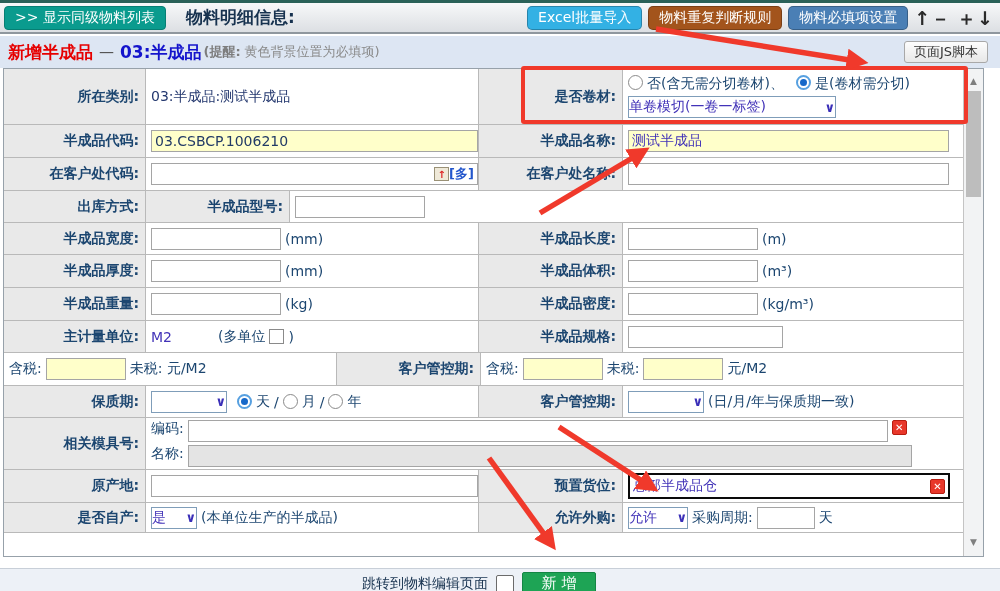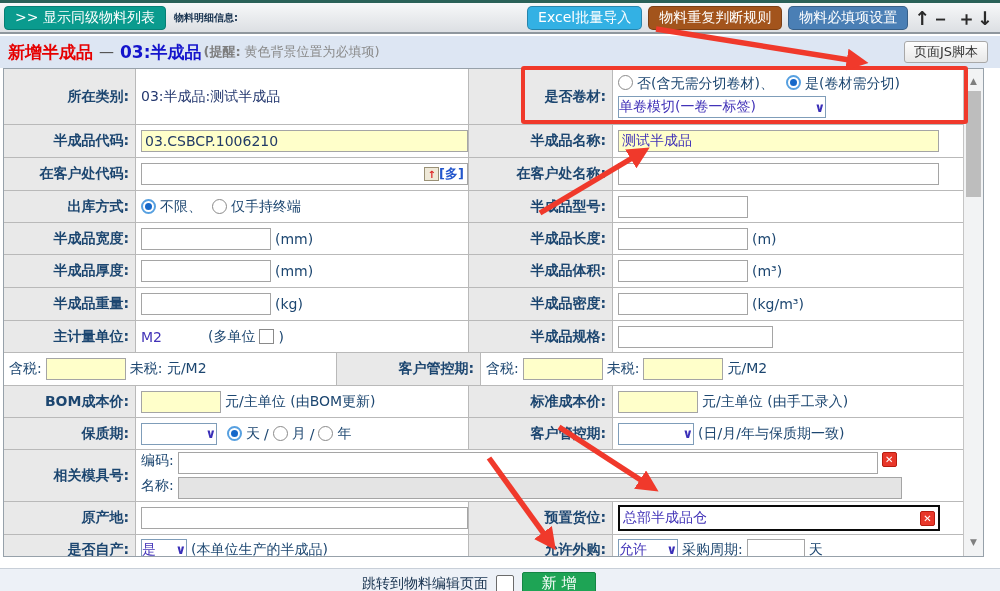--- a/index.html
+++ b/index.html
@@ -4,24 +4,24 @@
 <style>
   * { margin:0; padding:0; box-sizing:border-box; }
   html,body { background:#fff; }
   body { font-family:"DejaVu Sans","Liberation Sans",sans-serif; }
   .page { position:relative; width:1000px; height:591px; background:#fff; overflow:hidden; outline:1px solid #b8c0c8; }
 
   
   .topstrip { position:absolute; left:0; top:0; width:1000px; height:3px; background:#2a6158; }
   .toolbar { position:absolute; left:0; top:3px; width:1000px; height:31px;
              background:linear-gradient(#f7f8f9,#dcdfe3); border-bottom:2px solid #8f979e;
-             display:flex; align-items:center; }
+             display:flex; align-items:center;gap:12px; }
   .btn-teal { margin-left:4px; height:24px; padding:0 10px; background:#0a9b8e; color:#fff;
               border:1px solid #067f74; border-radius:4px; font-size:14px; font-family:inherit; }
-  .tb-label { margin-left:8px; font-size:10px; font-weight:bold; color:#17324f; }
+  .tb-label { margin-left:8px; font-size:17px; font-weight:bold; color:#17324f; }
   .tb-right { position:absolute; right:6px; top:3px; display:flex; gap:6px; }
   .btn-pill { height:24px; padding:0 10px; border-radius:5px; color:#fff; font-size:14px; font-family:inherit; border:1px solid rgba(0,0,0,.25); }
   .btn-excel { background:#33b1e4; }
   .btn-setting { background:#4a7fb5; }
   .btn-rule { background:#a3541c; }
   .tb-icons { font-size:19px; font-weight:bold; color:#2a2a2a; letter-spacing:1px; }
 
   
   .pagehead { position:absolute; left:0; top:36px; width:1000px; height:32px; background:#dde6f3;
               display:flex; align-items:center; }
@@ -33,21 +33,21 @@
   .btn-js { position:absolute; right:12px; top:5px; height:22px; padding:0 9px;
             background:linear-gradient(#fdfdfd,#e7e7e7); border:1px solid #a8a8a8; border-radius:3px;
             font-size:13px; color:#333; font-family:inherit; }
 
   
   .form-table { position:absolute; left:3px; top:68px; width:981px; height:489px;
                 border:1px solid #97a1aa; background:#fff; overflow:hidden; }
   .rows-wrap { position:absolute; left:0; top:0; width:959px; height:489px; overflow:hidden; }
   .row { display:flex; border-bottom:1px solid #b9b9b9; background:#fff; }
   .cell { border-right:1px solid #b9b9b9; display:flex; align-items:center; overflow:hidden; }
-  .lab { width:132px; background:#e9e9e9; justify-content:flex-end; padding-right:6px;
+  .lab { width:142px; background:#e9e9e9; justify-content:flex-end; padding-right:6px;
          color:#1c4670; font-weight:bold; font-size:14px; text-align:right; }
   .val { padding-left:5px; color:#1c4670; font-size:14px; gap:4px; }
   .lval { width:333px; }
   .rlab { width:144px; }
   .rval { flex:1; border-right:none; }
   .inp { height:22px; border:1px solid #a5a5a5; background:#fff; display:flex; align-items:center;
          padding:0 3px; font-size:14px; color:#4233b8; }
   .yellow { background:#ffffca; }
   .gray { background:#e4e4e4; }
   .w130 { width:130px; } .w80 { width:80px; } .w325 { width:373px; } .w321 { width:321px; }
@@ -161,26 +161,20 @@
           </div>
         </div>
         <div class="cell lab rlab">在客户处名称:</div>
         <div class="cell val rval">
           <div class="inp w321"></div>
         </div>
       </div>
 
       <div class="row" style="height:32px">
         <div class="cell lab">出库方式:</div>
-        <div class="cell val lval">
-          <span class="radio on"></span>
-          <span>不限、</span>
-          <span class="radio" style="margin-left:6px"></span>
-          <span>仅手持终端</span>
-        </div>
         <div class="cell lab rlab">半成品型号:</div>
         <div class="cell val rval">
           <div class="inp w130"></div>
         </div>
       </div>
 
       <div class="row" style="height:32px">
         <div class="cell lab">半成品宽度:</div>
         <div class="cell val lval">
           <div class="inp w130"></div>
@@ -242,32 +236,20 @@
         <div class="cell lab rlab">客户管控期:</div>
         <div class="cell val rval">
           <span>含税:</span>
           <div class="inp yellow w80"></div>
           <span>未税:</span>
           <div class="inp yellow w80"></div>
           <span>元/M2</span>
         </div>
       </div>
 
-      <div class="row" style="height:32px">
-        <div class="cell lab">BOM成本价:</div>
-        <div class="cell val lval">
-          <div class="inp yellow w80"></div>
-          <span>元/主单位 (由BOM更新)</span>
-        </div>
-        <div class="cell lab rlab">标准成本价:</div>
-        <div class="cell val rval">
-          <div class="inp yellow w80"></div>
-          <span>元/主单位 (由手工录入)</span>
-        </div>
-      </div>
 
       <div class="row" style="height:32px">
         <div class="cell lab">保质期:</div>
         <div class="cell val lval">
           <div class="sel" style="width:76px">
             <span></span>
               <span class="chev">∨</span>
           </div>
           <span class="radio on" style="margin-left:6px"></span>
           <span>天</span>

